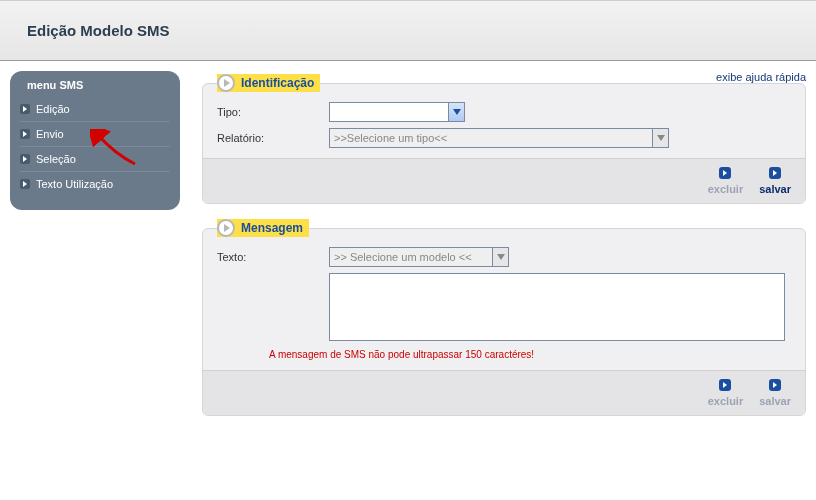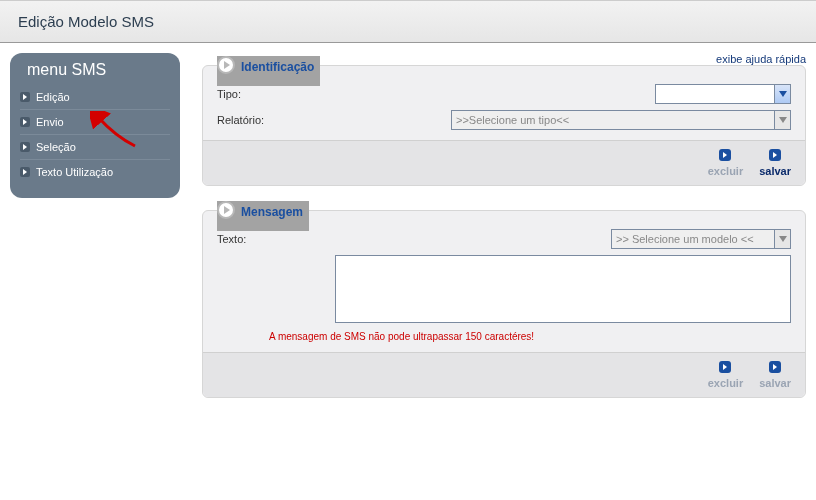--- a/index.html
+++ b/index.html
@@ -11,42 +11,42 @@
     background: #fff;
     width: 816px;
   }
   .title-bar {
     background: linear-gradient(#f2f2f2, #e6e6e6);
     border-top: 1px solid #ccc;
     border-bottom: 1px solid #999;
     padding: 4px 10px;
   }
   .title-bar h1 {
-    margin: 8px;
+    margin: 17px;
     font-size: 15px;
-    font-weight: normal;
+    font-weight: bold;
     color: #2c3e50;
   }
   .page-wrap {
     display: flex;
     align-items: flex-start;
     padding: 10px;
   }
   
   .sidebar {
     width: 170px;
     background: #6a7a8a;
     border-radius: 12px;
     padding: 8px 10px 14px 10px;
     flex-shrink: 0;
   }
   .sidebar-title {
     color: #fff;
-    font-weight: normal;
-    font-size: 16px;
+    font-weight: bold;
+    font-size: 11px;
     margin-bottom: 6px;
     padding-left: 7px;
   }
   .menu-item {
     display: flex;
     align-items: center;
     color: #fff;
     font-size: 11px;
     padding: 6px 0;
     border-bottom: 1px solid #7b8a99;
@@ -83,24 +83,24 @@
     background: #f0f0f2;
     border: 1px solid #d6d6d6;
     border-radius: 6px;
     padding: 18px 14px 10px 14px;
     position: relative;
     margin-bottom: 24px;
   }
   .panel-legend {
     position: absolute;
     top: -10px; left: 14px;
-    background: #a3a3a3;
-    padding: 0 6px 12px 0;
+    background: #fde047;
+    padding: 0 6px 0 0;
     display: flex;
-    align-items: flex-end;
+    align-items: center;
     font-weight: bold;
     color: #1a4fa0;
     font-size: 12px;
   }
   .play-icon {
     width: 18px; height: 18px;
     border: 2px solid #b8b8b8;
     border-radius: 50%;
     display: inline-flex; align-items:center; justify-content:center;
     margin-right: 6px;
@@ -110,21 +110,20 @@
     content:"";
     border-left: 6px solid #b8b8b8;
     border-top: 4px solid transparent;
     border-bottom: 4px solid transparent;
     margin-left:2px;
   }
   .form-row {
     display: flex;
     align-items: center;
     margin-bottom: 6px;
-    justify-content: space-between;
   }
   .form-label {
     width: 112px;
     color: #333;
     font-size: 11px;
   }
   .select, .text-input, .textarea {
     border: 1px solid #7a8aa0;
     font-size: 11px;
     font-family: inherit;

